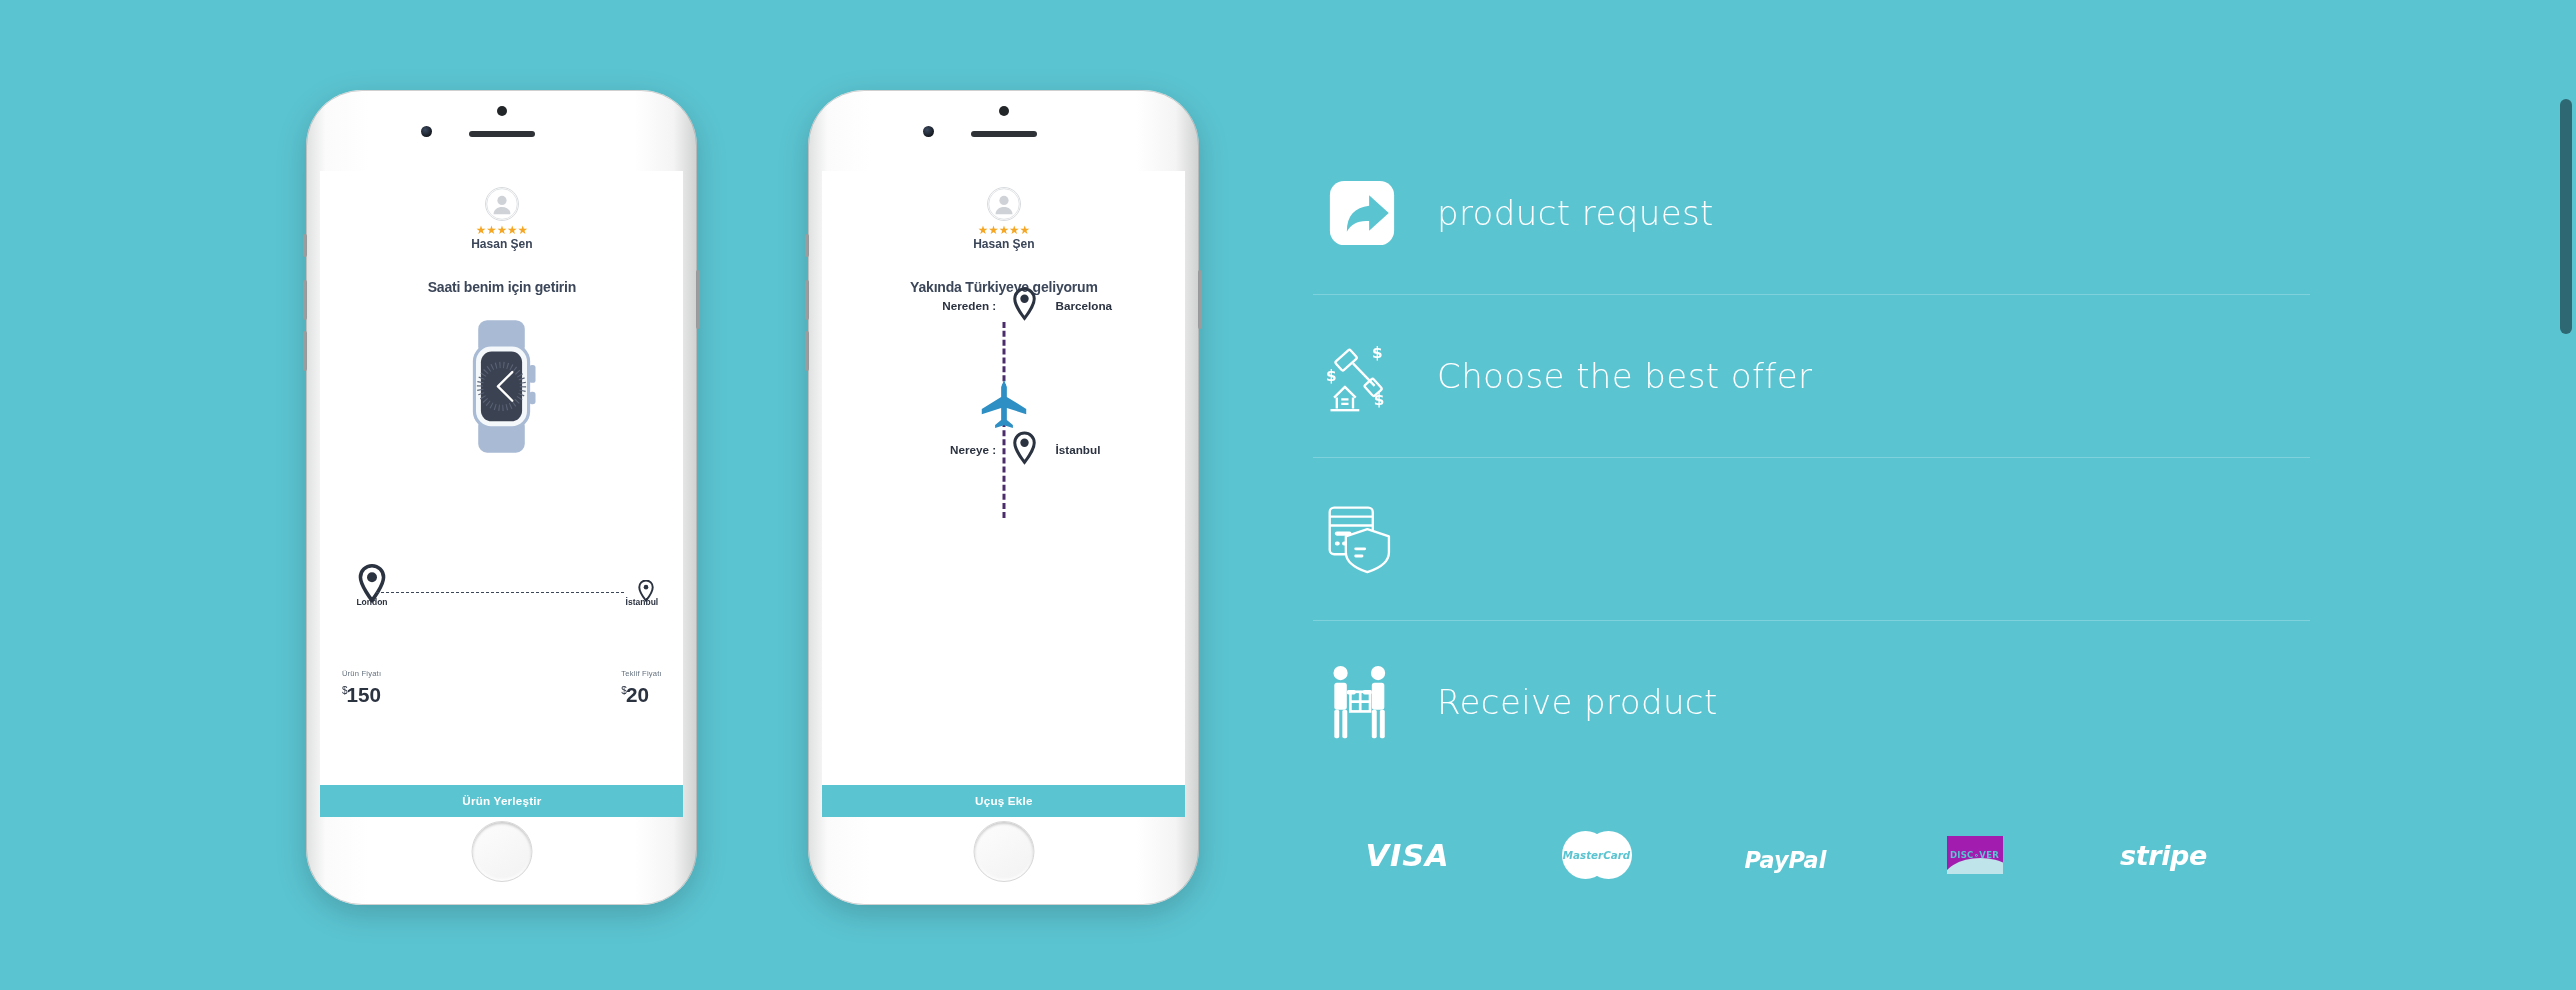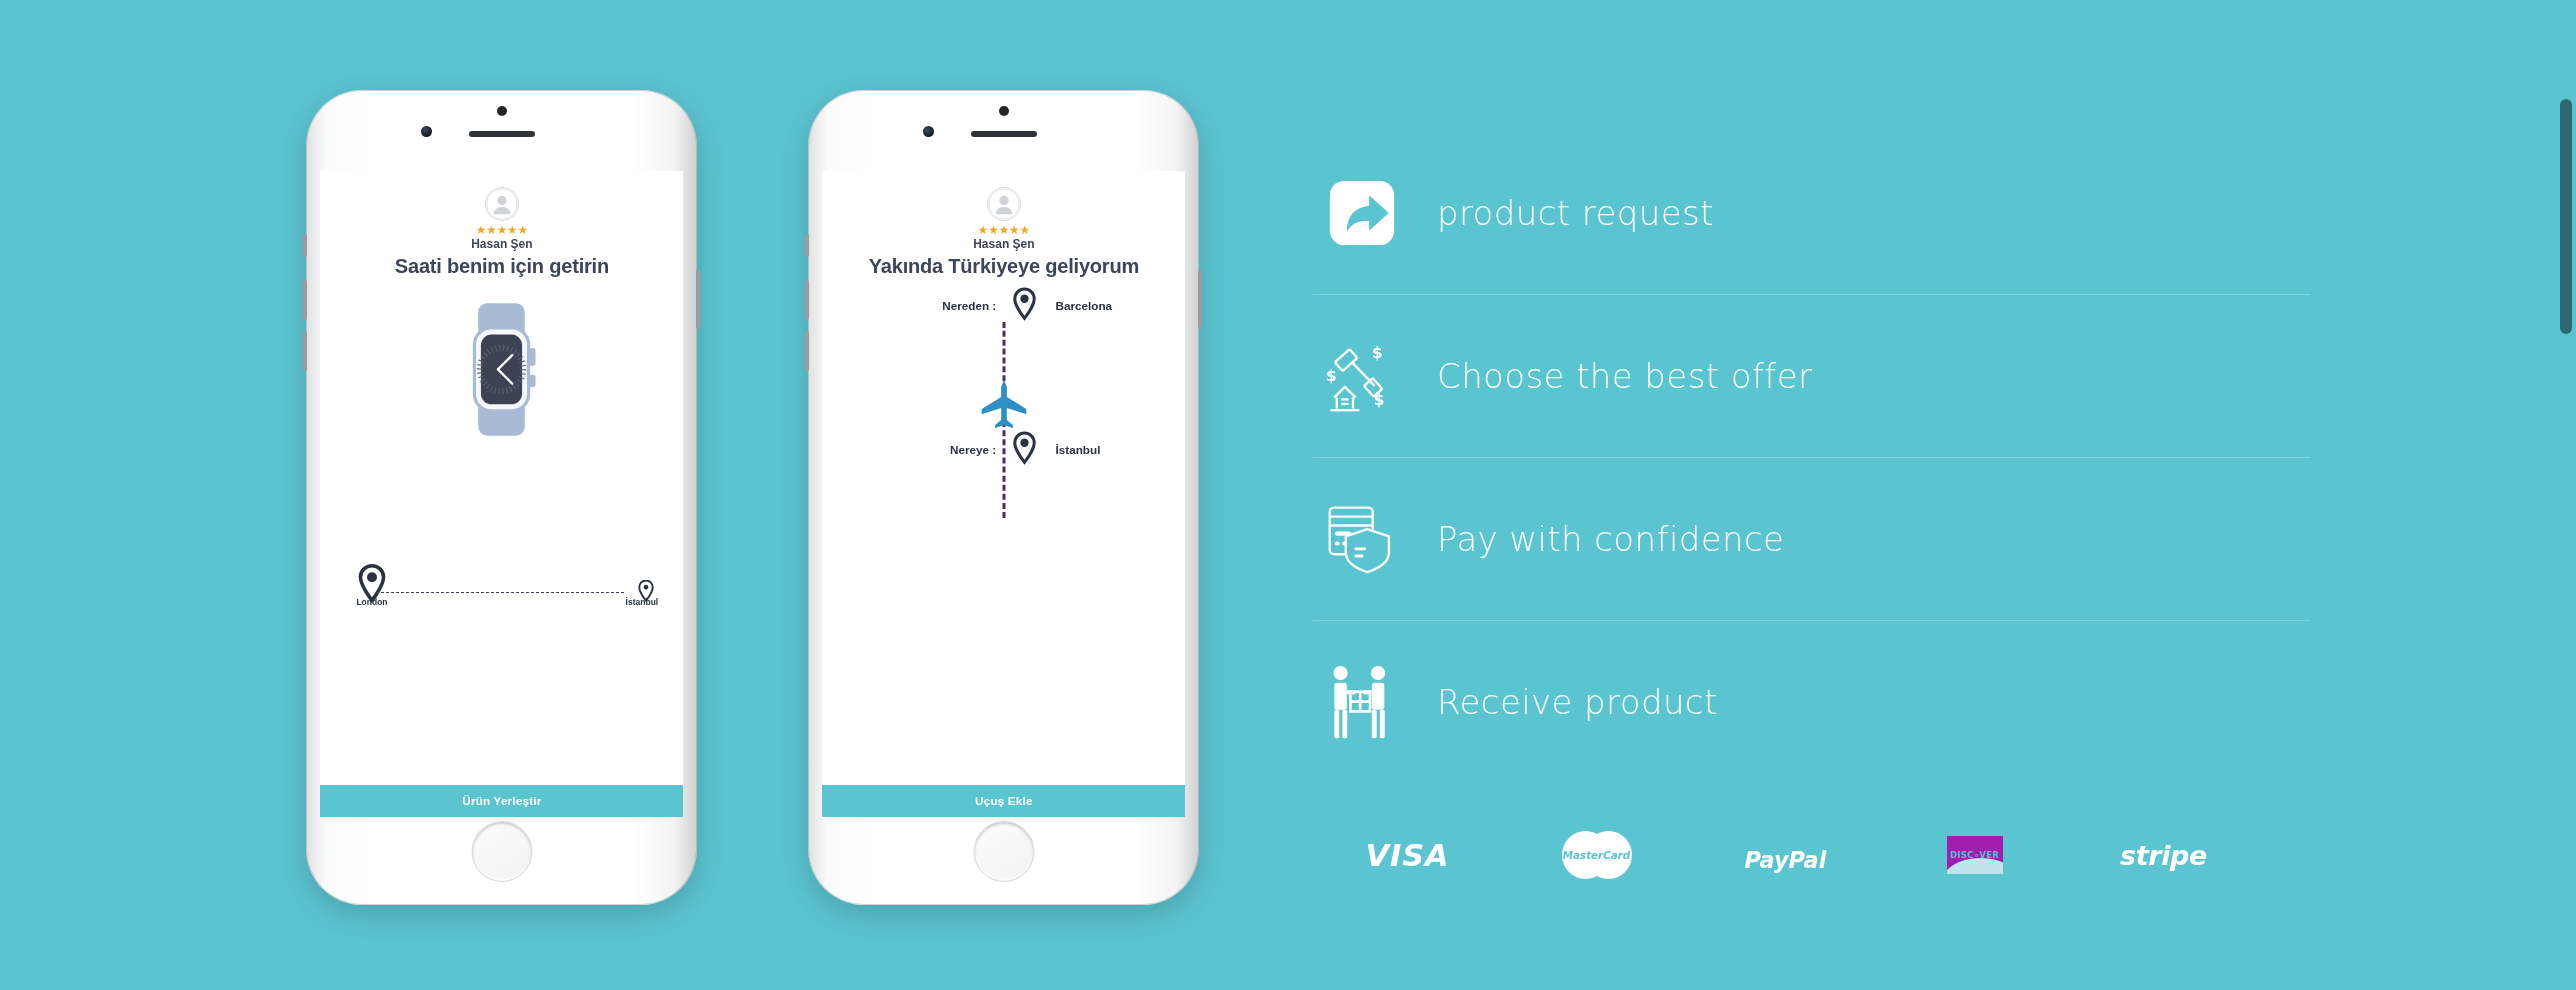--- a/index.html
+++ b/index.html
@@ -56,21 +56,21 @@
 
   
   .avatar{
     width:32px;height:32px;border-radius:50%;border:0.9px solid #d9dcdf;
     margin:16px auto 0;display:block;
   }
   .stars{text-align:center;color:#f5a623;font-size:11.7px;letter-spacing:0px;line-height:11.7px;margin-top:2.7px;}
   .uname{text-align:center;color:#3b4659;font-size:12px;font-weight:bold;margin-top:1.8px;}
   .headline{
     text-align:center;color:#3b4659;font-weight:bold;
-    font-size:20px;margin-top:4px;letter-spacing:-0.2px;
+    font-size:14px;margin-top:28px;letter-spacing:-0.2px;
   }
 
   .watch-wrap{margin-top:23px;text-align:center;}
 
   .route{position:absolute;left:20px;right:18px;top:392px;height:41px;}
   .route .dash{
     position:absolute;left:36px;right:41px;top:29px;height:0;
     border-top:0.9px dashed #3b4659;
   }
   .city{position:absolute;top:34px;font-size:8.5px;font-weight:bold;color:#2b3240;}
@@ -201,20 +201,30 @@
         </svg>
         <div class="dash"></div>
         <svg style="position:absolute;right:10.8px;top:16px;" width="18" height="23" viewBox="0 0 20 26">
           <path d="M10 1.6c-4.2 0-7.6 3.4-7.6 7.6 0 5.6 7.6 15.2 7.6 15.2s7.6-9.6 7.6-15.2c0-4.2-3.4-7.6-7.6-7.6z" fill="none" stroke="#2b3240" stroke-width="2.2"></path>
           <circle cx="10" cy="9.2" r="2.6" fill="#2b3240"></circle>
         </svg>
         <div class="city l">London</div>
         <div class="city r">İstanbul</div>
       </div>
 
+      <div class="prices">
+        <div class="price-col">
+          <div class="plabel">Ürün Fiyatı</div>
+          <div class="pval"><sup>$</sup><span>150</span></div>
+        </div>
+        <div class="price-col right">
+          <div class="plabel">Teklif  Fiyatı</div>
+          <div class="pval"><sup>$</sup><span>20</span></div>
+        </div>
+      </div>
 
       <div class="cta">Ürün Yerleştir</div>
     </div>
 
     <div class="home-btn"></div>
   </div>
 
   <div class="phone" id="phone2">
     <div class="btn-vol" style="top:144px;height:23px;"></div>
     <div class="btn-vol" style="top:190px;height:40px;"></div>
@@ -312,21 +322,20 @@
           <g stroke="#ffffff" stroke-width="2.6" fill="none" stroke-linejoin="round">
             <rect x="4" y="4" width="48" height="52" rx="5"></rect>
             <path d="M4 14 L52 14 M4 24 L52 24"></path>
             <path d="M12 33 L26 33" stroke-width="4.5" stroke-linecap="round"></path>
             <path d="M12 44 L13 44 M20 44 L21 44" stroke-width="4.5" stroke-linecap="round"></path>
             <path d="M46 28 L70 36 L70 54 C70 66 58 72 46 76 C34 72 22 66 22 54 L22 36 Z" fill="#5bc4d1"></path>
             <path d="M33 50 L43 50 M33 58 L40 58" stroke-width="3.2" stroke-linecap="round"></path>
           </g>
         </svg>
       </div>
-      <div class="feat-label">Pay with confidence</div>
     </div>
 
     <div class="feat">
       <div class="feat-icon">
         <svg width="70" height="75" viewBox="0 0 78 84">
           <g fill="#ffffff">
             <circle cx="15" cy="9" r="8"></circle>
             <rect x="8" y="20" width="14" height="30" rx="3"></rect>
             <rect x="8" y="50" width="5.5" height="32" rx="2"></rect>
             <rect x="17" y="50" width="5.5" height="32" rx="2"></rect>

